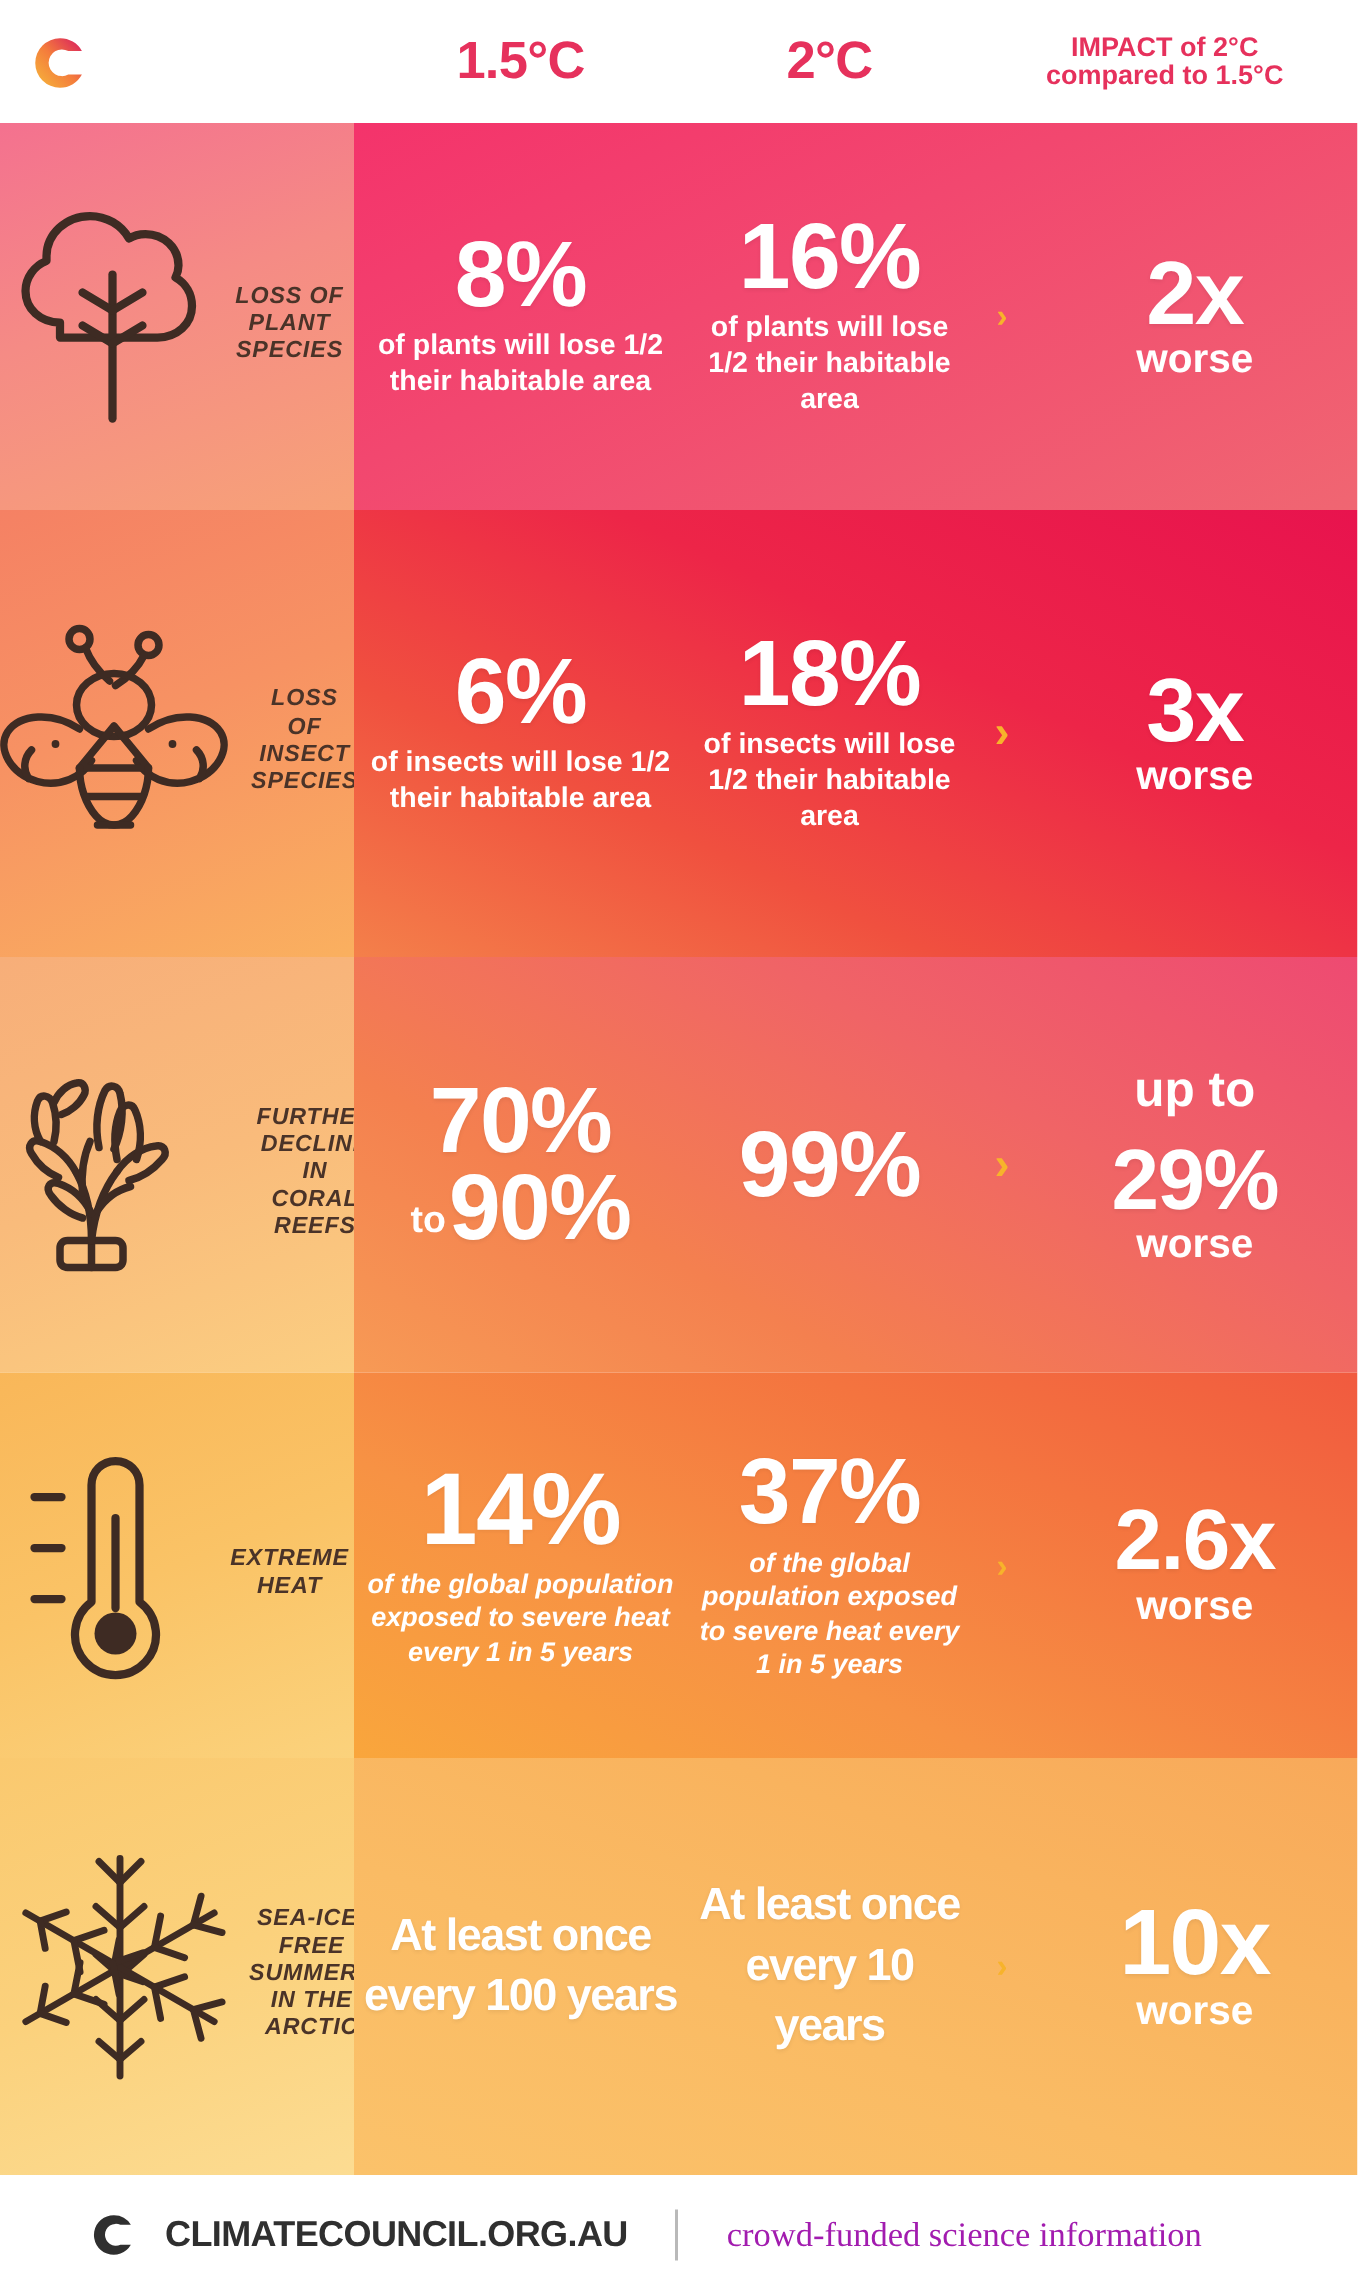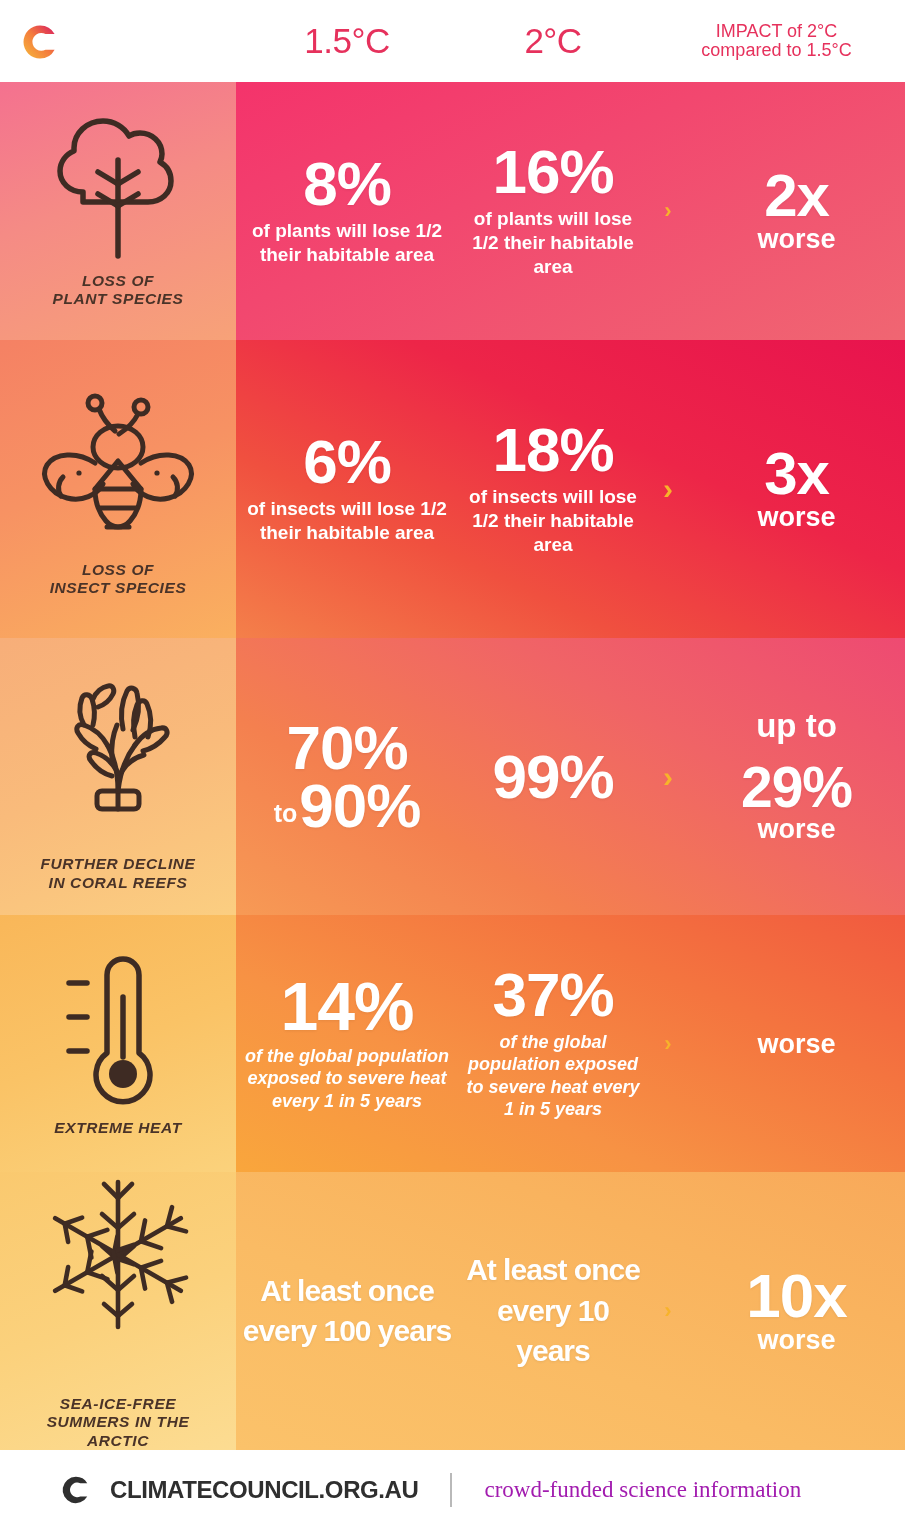--- a/index.html
+++ b/index.html
@@ -16,33 +16,33 @@
     position:absolute;left:0;top:0;width:905px;height:82px;
     background:#ffffff;
   }
   .logo-mark{
     position:absolute;left:20px;top:22px;width:40px;height:40px;
   }
   .logo-mark svg{display:block;}
   .hdr-col{
     position:absolute;top:0;height:82px;
     display:flex;align-items:center;justify-content:center;
-    color:#E6315C;font-weight:normal;text-align:center;
+    color:#E6315C;font-weight:bold;text-align:center;
     line-height:1.08;
   }
   .hdr-15{left:236px;width:222px;font-size:35px;letter-spacing:-0.5px;}
   .hdr-2 {left:458px;width:190px;font-size:35px;letter-spacing:-0.5px;}
   .hdr-impact{left:648px;width:257px;font-size:18px;padding:0 8px;box-sizing:border-box;}
 
   
   .rows{position:absolute;left:0;top:82px;width:905px;height:1368px;}
   .row{position:relative;width:905px;display:flex;}
   .icon-cell{
     position:relative;width:236px;flex:0 0 236px;
-    display:flex;flex-direction:column;align-items:center;
+    display:flex;flex-direction:row;align-items:center;
     justify-content:center;
   }
   .icon-art{display:flex;align-items:center;justify-content:center;}
   .icon-label{
     margin-top:10px;
     font-weight:bold;font-style:italic;
     font-size:15.5px;line-height:1.18;
     letter-spacing:0.6px;
     color:#4A3328;text-align:center;
     text-transform:uppercase;
@@ -278,20 +278,21 @@
           <div class="sub italic" style="font-size:18px;">of the global population exposed to severe heat every 1 in 5 years</div>
         </div>
         <div class="col col-2">
           <div class="bignum" style="font-size:62px;">37%</div>
           <div class="sub italic" style="font-size:18px;">of the global population exposed to severe heat every 1 in 5 years</div>
         </div>
         <div class="col col-arrow">
           <div class="arrow small">›</div>
         </div>
         <div class="col col-imp">
+          <div class="bignum" style="font-size:57px;">2.6x</div>
           <div class="worse" style="font-size:27px;">worse</div>
         </div>
       </div>
     </div>
 
     <div class="row" style="height:278px;">
       <div class="icon-cell" style="background:linear-gradient(160deg,#FAC96F 0%,#FBD17C 50%,#FCDC92 100%);justify-content:space-between;">
         <div class="icon-art">
           <svg width="160" height="165" viewBox="0 0 160 165" fill="none" stroke="#3E2B23" stroke-width="4.6" stroke-linecap="round" stroke-linejoin="round">
             <g>

